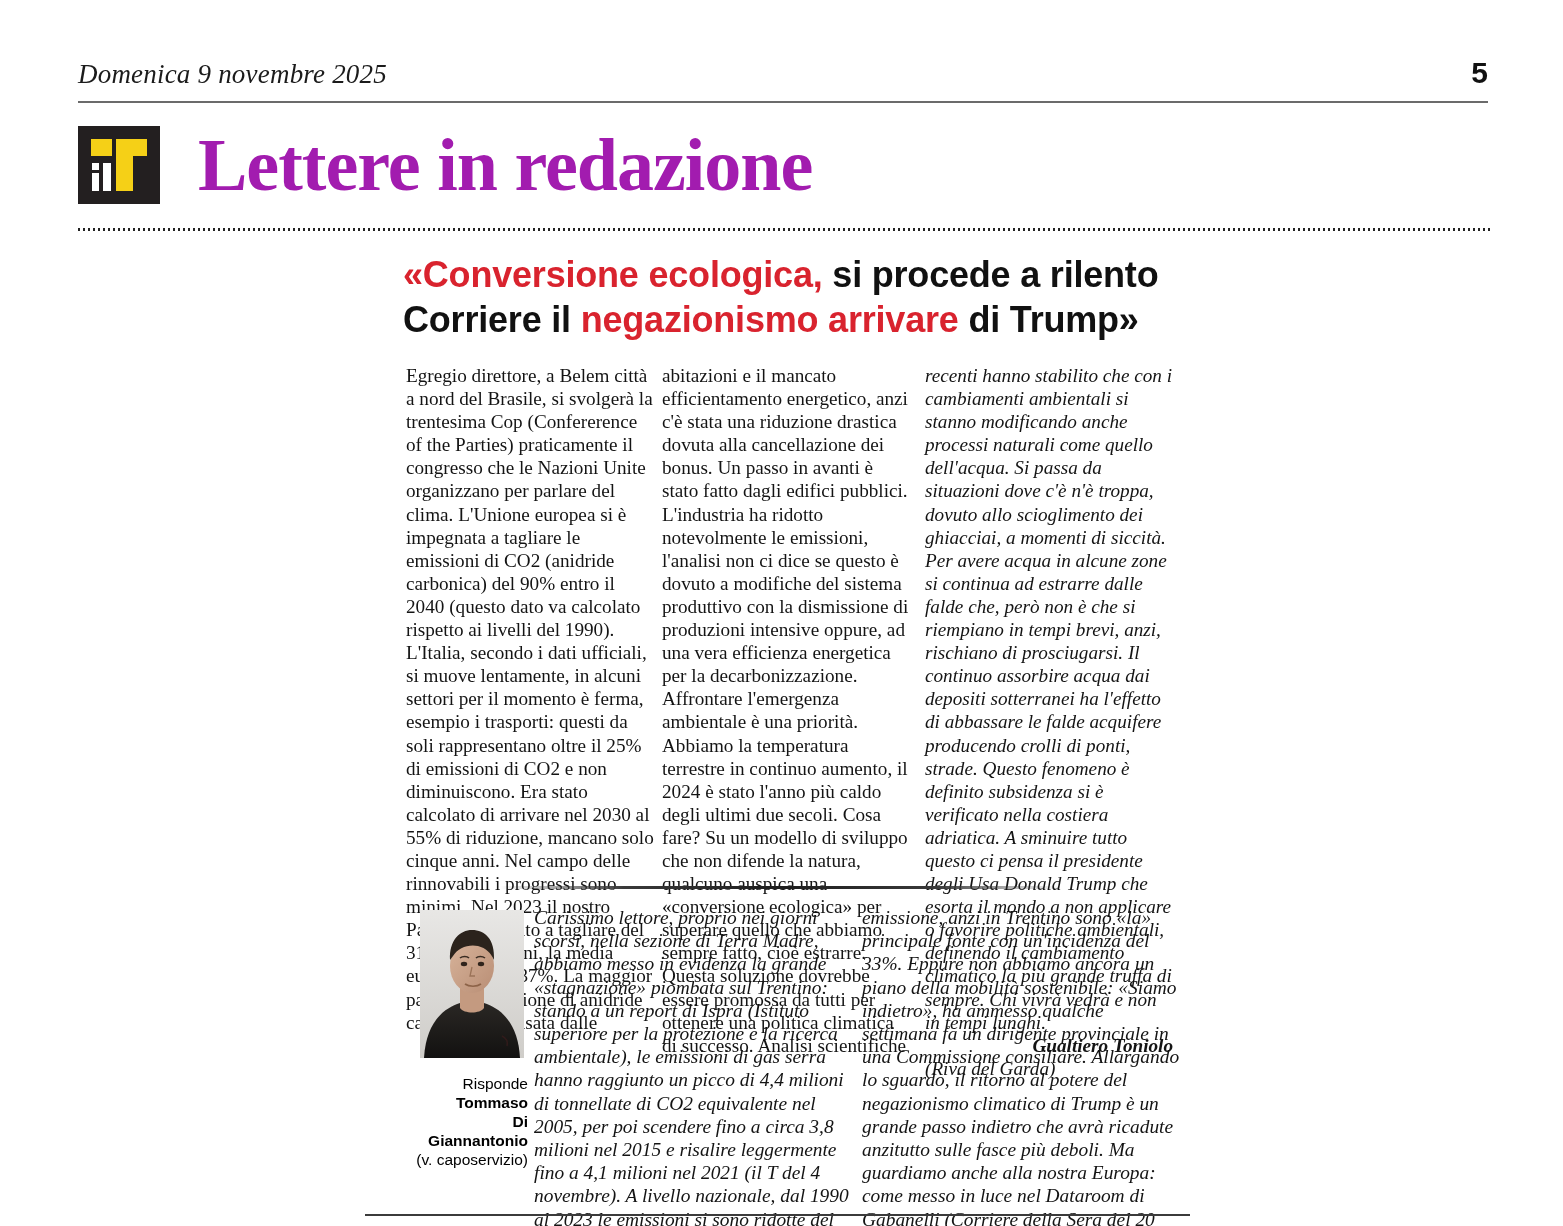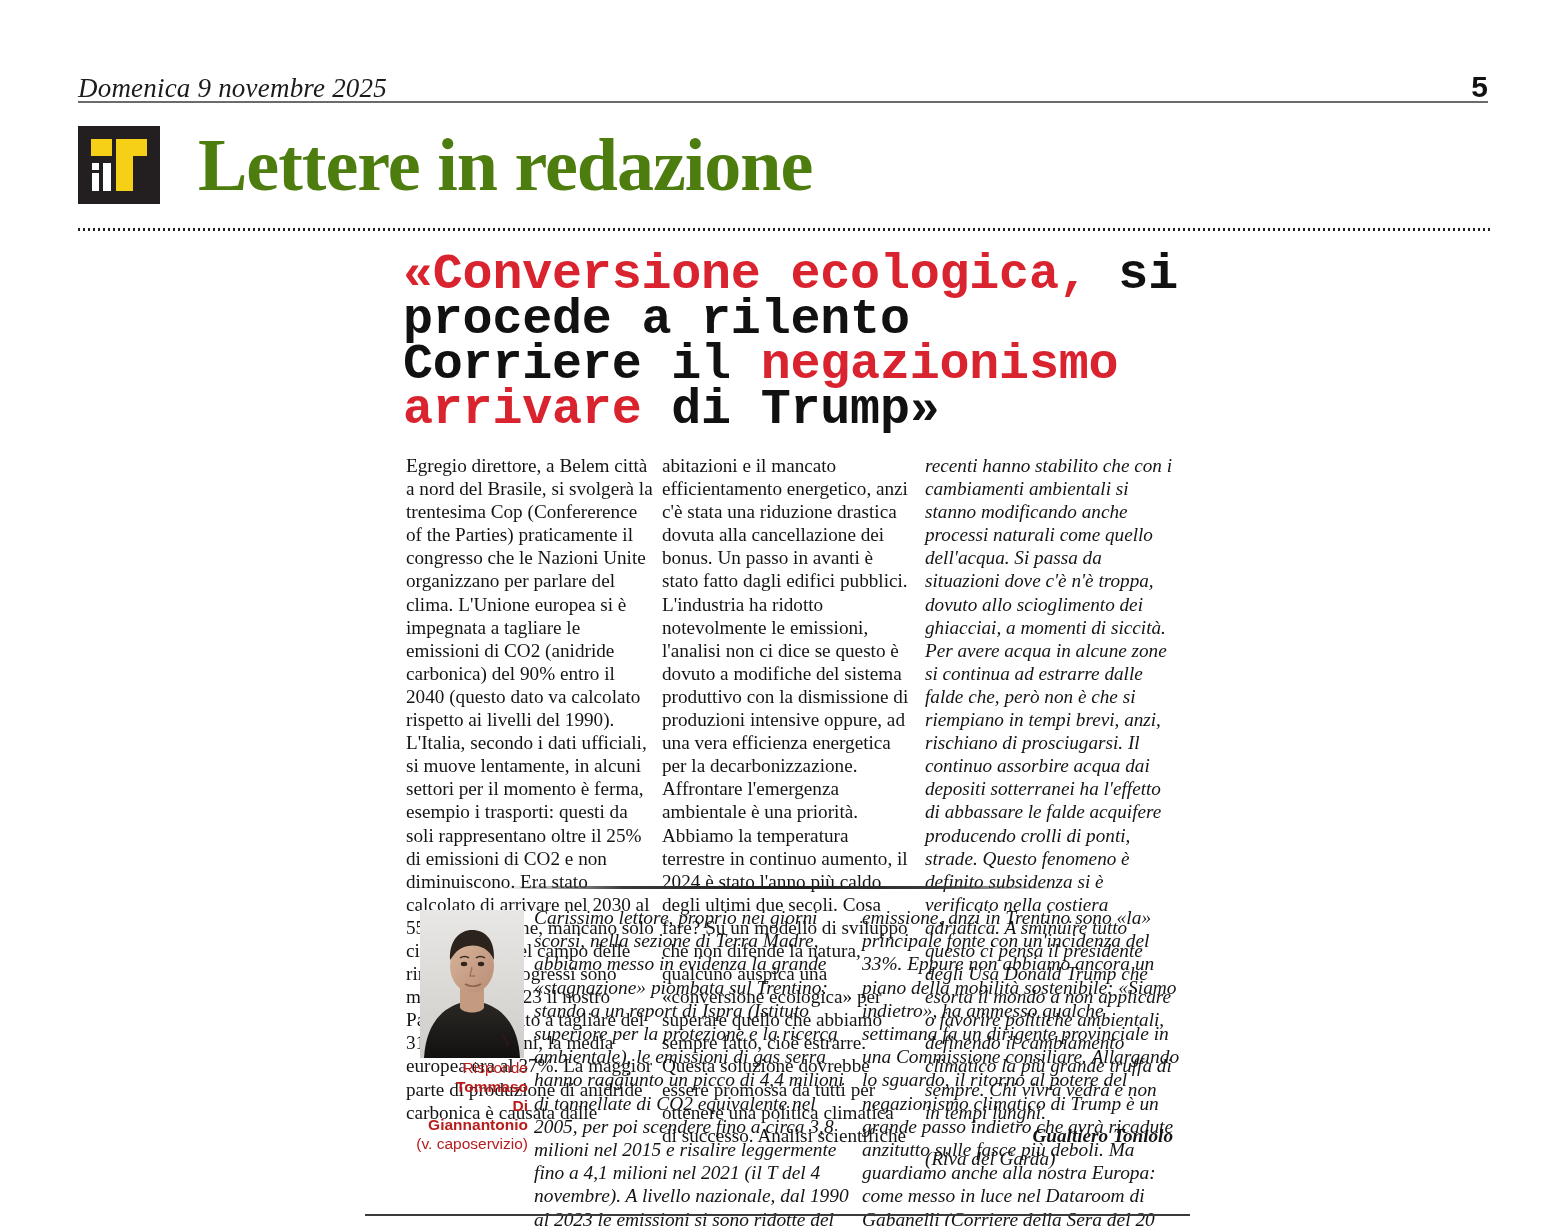--- a/index.html
+++ b/index.html
@@ -18,21 +18,21 @@
 
   .page {
     position: absolute;
     inset: 0;
   }
 
   
   .masthead-date-row {
     position: absolute;
     left: 78px;
-    top: 72px;
+    top: 58px;
     width: 1410px;
     display: flex;
     align-items: flex-end;
     justify-content: space-between;
   }
   .date-text {
     font-family: "Liberation Serif", "DejaVu Serif", serif;
     font-style: italic;
     font-size: 27px;
     letter-spacing: 0.2px;
@@ -67,21 +67,21 @@
   .logo-svg { display: block; width: 82px; height: 78px; }
 
   .section-title {
     position: absolute;
     left: 198px;
     top: 126px;
     font-family: "Liberation Serif", "DejaVu Serif", serif;
     font-weight: bold;
     font-size: 74px;
     line-height: 78px;
-    color: #4d7c0f;
+    color: #a21caf;
     letter-spacing: -1px;
     white-space: nowrap;
   }
 
   .dotted-rule {
     position: absolute;
     left: 78px;
     top: 228px;
     width: 1412px;
     height: 3px;
@@ -94,22 +94,22 @@
 
   
   .article {
     position: absolute;
     left: 365px;
     top: 252px;
     width: 825px;
   }
 
   .headline {
-    font-family: Liberation Mono, monospace;
-    font-size: 50px;
+    font-family: Liberation Sans, sans-serif;
+    font-size: 36px;
     line-height: 45px;
     color: #111;
     margin: 0 0 8px 38px;
     letter-spacing: -0.2px;
   }
   .headline .hl-red { color: #d9232e; }
 
   .letter-cols {
     margin-top: 22px;
     display: flex;
@@ -162,26 +162,27 @@
   .photo-frame {
     width: 104px;
     height: 148px;
     margin: 4px 0 0 14px;
     overflow: hidden;
     background: #d9d8d6;
   }
   .photo-svg { display: block; width: 104px; height: 148px; }
 
   .photo-caption {
+    margin-top: 16px;
     text-align: right;
     padding-right: 6px;
     font-family: "Liberation Sans", "DejaVu Sans", sans-serif;
     font-size: 15.5px;
     line-height: 19px;
-    color: #b91c1c;
+    color: #000000;
   }
   .photo-caption .cap-bold { font-weight: bold; }
 
   .reply-col {
     width: 330px;
     box-sizing: border-box;
     padding-right: 10px;
     font-style: italic;
     font-size: 19.4px;
     line-height: 23.2px;

